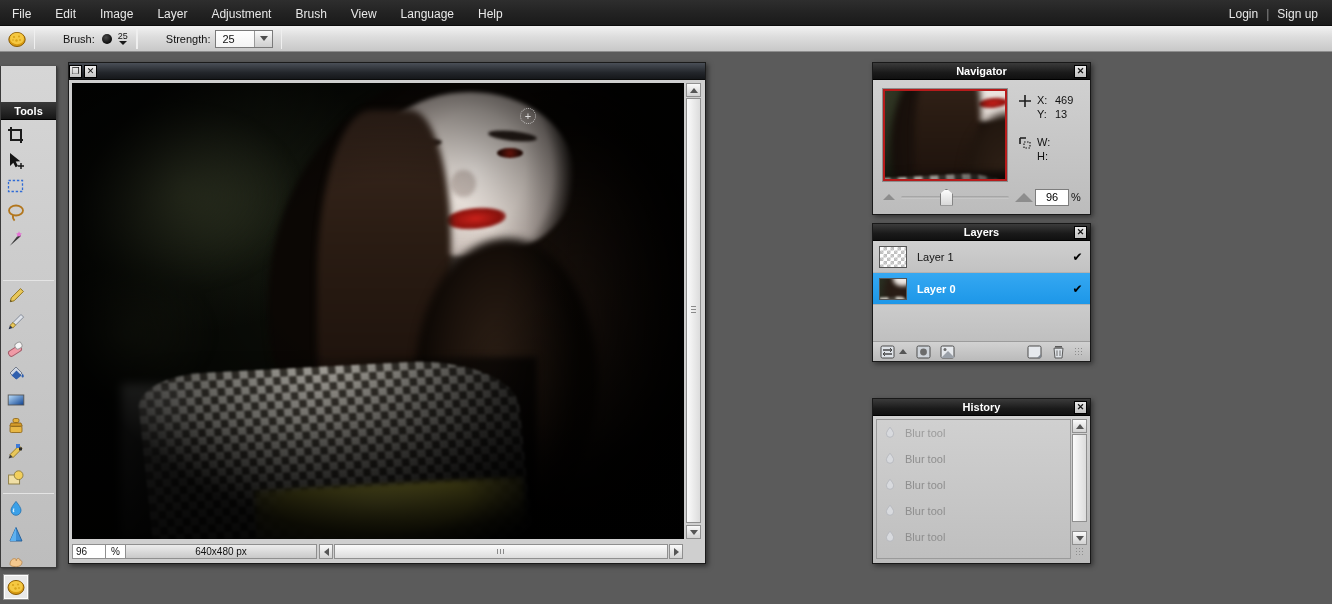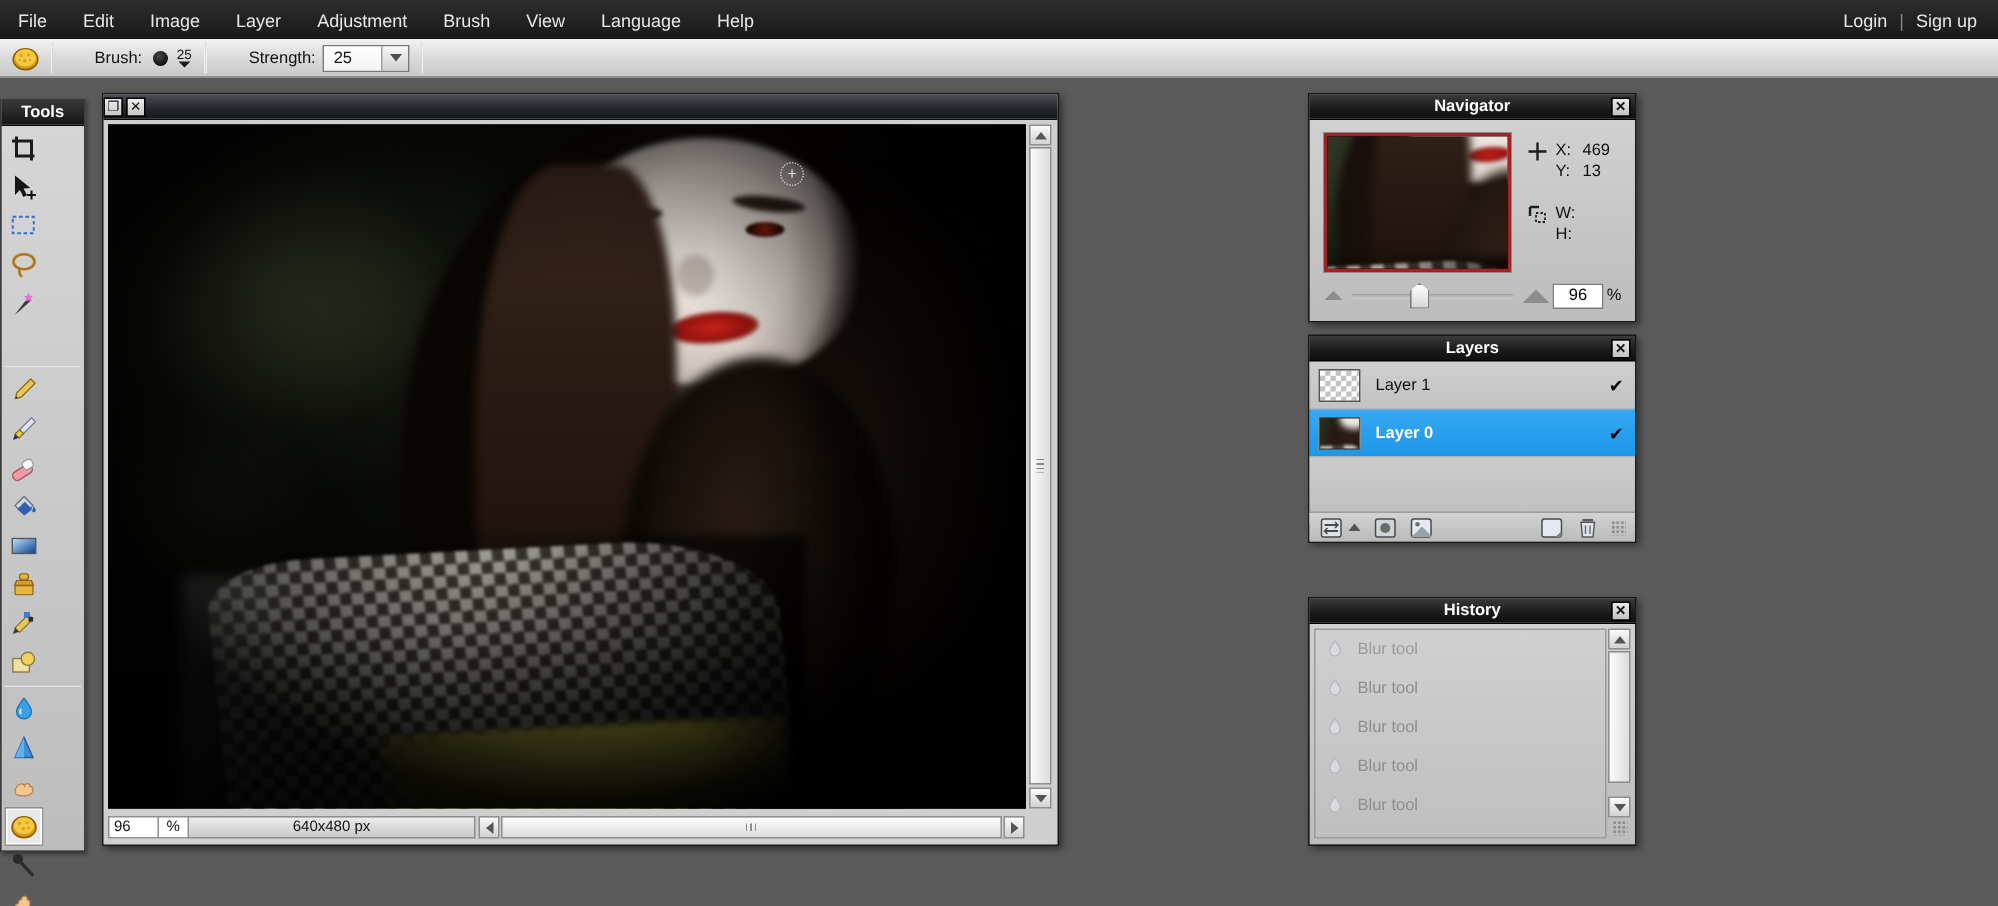--- a/index.html
+++ b/index.html
@@ -67,20 +67,21 @@
   #toolspanel {
     position: absolute; left: 0; top: 66px; width: 57px; height: 502px;
     background: linear-gradient(to bottom,#d6d6d6,#bdbdbd);
     border: 1px solid #3a3a3a; border-top: none;
     box-shadow: 1px 1px 3px rgba(0,0,0,.45);
   }
   #tools-title {
     height: 18px; background: linear-gradient(to bottom,#3a3a3a,#161616);
     color: #fff; font-size: 11px; font-weight: bold; text-align: center; line-height: 18px;
     border-bottom: 1px solid #000;
+    margin-top: 36px;
   }
   #tools-grid { display: flex; flex-wrap: wrap; padding: 2px 2px 0 2px; }
   .tool-cell {
     width: 26px; height: 26px; display: flex; align-items: center; justify-content: center;
     cursor: default;
   }
   .tool-cell.active { background: #e9e9e9; border: 1px solid #909090; box-shadow: inset 0 0 0 1px #fff; }
   .tool-div { width: 100%; height: 1px; background: #a9a9a9; border-bottom: 1px solid #e4e4e4; margin: 2px 0; }
 
   

